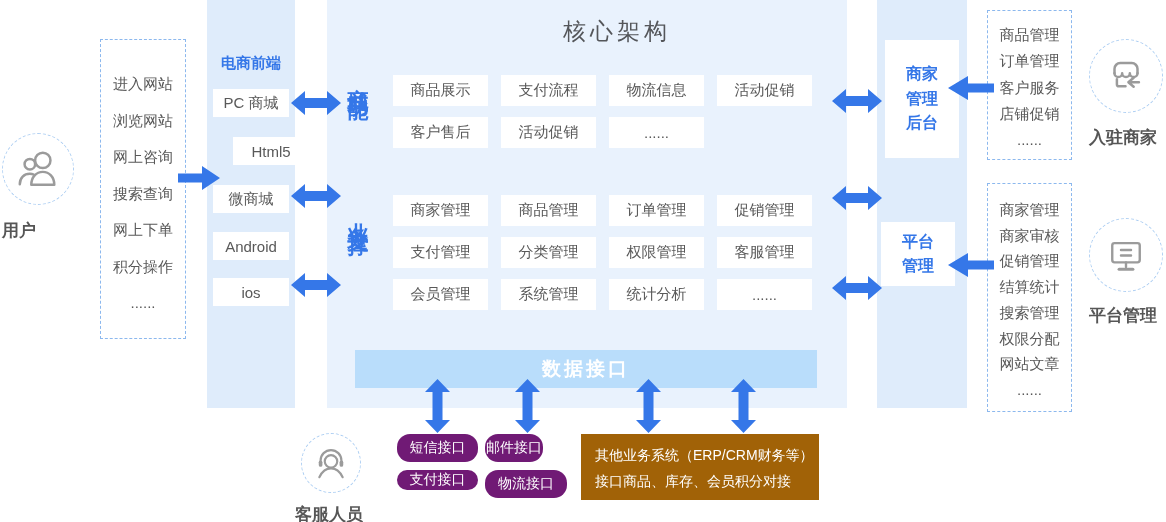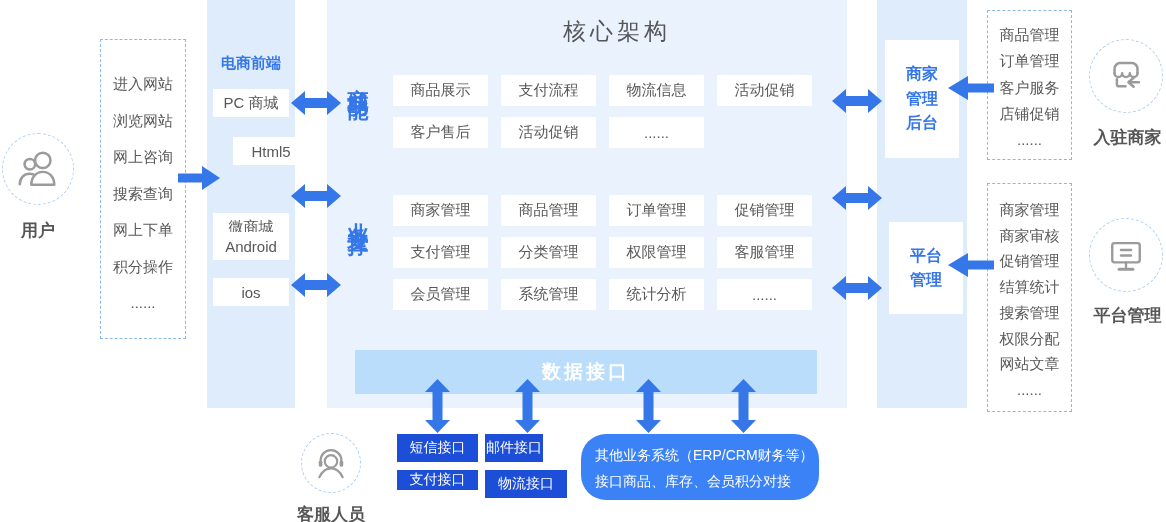--- a/index.html
+++ b/index.html
@@ -26,25 +26,25 @@
     font-size:21px;font-weight:bold;color:#3577e8;letter-spacing:4px;line-height:27px;}
   .grid4{position:absolute;display:grid;grid-template-columns:repeat(4,95px);column-gap:13px;row-gap:11px;}
   .cell{background:#fff;height:31px;display:flex;align-items:center;justify-content:center;
     font-size:15px;color:#595959;white-space:nowrap;}
   .data-bar{position:absolute;background:#b9ddfb;display:flex;align-items:center;justify-content:center;
     font-size:19px;font-weight:bold;color:#fff;letter-spacing:3px;}
   
   .bbox{position:absolute;background:#fff;display:flex;flex-direction:column;align-items:center;justify-content:center;
     font-size:16px;font-weight:bold;color:#3577e8;line-height:24.5px;}
   
-  .ifbox{position:absolute;background:#1d4ed8;color:#fff;font-size:14px;
-    display:flex;align-items:center;justify-content:center;white-space:nowrap;}
-  .otherbox{position:absolute;background:#3b82f6;color:#fff;font-size:14px;
-    padding:8px 0 0 14px;line-height:26px;box-sizing:border-box;border-radius:25px;}
-  .icon-label{position:absolute;font-weight:bold;color:#565656;font-size:17px;text-align:center;white-space:nowrap;}
+  .ifbox{position:absolute;background:#701a75;color:#fff;font-size:14px;
+    display:flex;align-items:center;justify-content:center;white-space:nowrap;border-radius:13px;}
+  .otherbox{position:absolute;background:#a16207;color:#fff;font-size:14px;
+    padding:8px 0 0 14px;line-height:26px;box-sizing:border-box;}
+  .icon-label{position:absolute;font-weight:bold;color:#565656;font-size:17px;white-space:nowrap;}
   .arw{position:absolute;z-index:6;}
   svg.licon{stroke:#9b9b9b;fill:none;stroke-width:2.6;stroke-linecap:round;stroke-linejoin:round;}
 </style>
 </head>
 <body>
 
 <div class="canvas">
 
   <div class="circle" style="left:2px;top:133px;width:72px;height:72px;">
     <svg class="licon" width="46" height="46" viewBox="0 0 48 48">
@@ -67,21 +67,21 @@
   </div>
 
   <svg class="arw" style="left:178px;top:166px;" width="42" height="24">
     <polygon points="0,7.5 24,7.5 24,0 42,12 24,24 24,16.5 0,16.5" fill="#3577e8"></polygon>
   </svg>
 
   <div class="panel" style="left:207px;top:0;width:88px;height:408px;">
     <div class="panel-title" style="top:54px;">电商前端</div>
     <div class="wbox" style="left:6px;top:89px;width:76px;height:28px;">PC 商城</div>
     <div class="wbox" style="left:6px;top:137px;width:76px;height:28px;margin-left:20px;">Html5</div>
-    <div class="wbox" style="left:6px;top:185px;width:76px;height:28px;margin-top:28px;">微商城</div>
+    <div class="wbox" style="left:6px;top:185px;width:76px;height:28px;">微商城</div>
     <div class="wbox" style="left:6px;top:232px;width:76px;height:28px;">Android</div>
     <div class="wbox" style="left:6px;top:278px;width:76px;height:28px;">ios</div>
   </div>
 
   <svg class="arw" style="left:291px;top:90px;" width="50" height="26">
     <polygon points="0,13 14,1 14,8 36,8 36,1 50,13 36,25 36,18 14,18 14,25" fill="#3577e8"></polygon>
   </svg>
   <svg class="arw" style="left:291px;top:183px;" width="50" height="26">
     <polygon points="0,13 14,1 14,8 36,8 36,1 50,13 36,25 36,18 14,18 14,25" fill="#3577e8"></polygon>
   </svg>
@@ -112,40 +112,40 @@
       <div class="cell">支付管理</div>
       <div class="cell">分类管理</div>
       <div class="cell">权限管理</div>
       <div class="cell">客服管理</div>
       <div class="cell">会员管理</div>
       <div class="cell">系统管理</div>
       <div class="cell">统计分析</div>
       <div class="cell">......</div>
     </div>
 
-    <div class="data-bar" style="left:28px;top:350px;width:462px;height:44px;">数据接口</div>
+    <div class="data-bar" style="left:28px;top:350px;width:462px;height:38px;">数据接口</div>
   </div>
 
   <svg class="arw" style="left:832px;top:88px;" width="50" height="26">
     <polygon points="0,13 14,1 14,8 36,8 36,1 50,13 36,25 36,18 14,18 14,25" fill="#3577e8"></polygon>
   </svg>
   <svg class="arw" style="left:832px;top:185px;" width="50" height="26">
     <polygon points="0,13 14,1 14,8 36,8 36,1 50,13 36,25 36,18 14,18 14,25" fill="#3577e8"></polygon>
   </svg>
   <svg class="arw" style="left:832px;top:275px;" width="50" height="26">
     <polygon points="0,13 14,1 14,8 36,8 36,1 50,13 36,25 36,18 14,18 14,25" fill="#3577e8"></polygon>
   </svg>
 
   <div class="panel" style="left:877px;top:0;width:90px;height:408px;">
     <div class="bbox" style="left:8px;top:40px;width:74px;height:118px;">
       <div>商家</div>
       <div>管理</div>
       <div>后台</div>
     </div>
-    <div class="bbox" style="left:12px;top:222px;width:74px;height:92px;">
+    <div class="bbox" style="left:4px;top:222px;width:74px;height:64px;">
       <div>平台</div>
       <div>管理</div>
     </div>
   </div>
 
   <svg class="arw" style="left:948px;top:76px;" width="46" height="24">
     <polygon points="46,7.5 20,7.5 20,0 0,12 20,24 20,16.5 46,16.5" fill="#3577e8"></polygon>
   </svg>
   <svg class="arw" style="left:948px;top:253px;" width="46" height="24">
     <polygon points="46,7.5 20,7.5 20,0 0,12 20,24 20,16.5 46,16.5" fill="#3577e8"></polygon>

